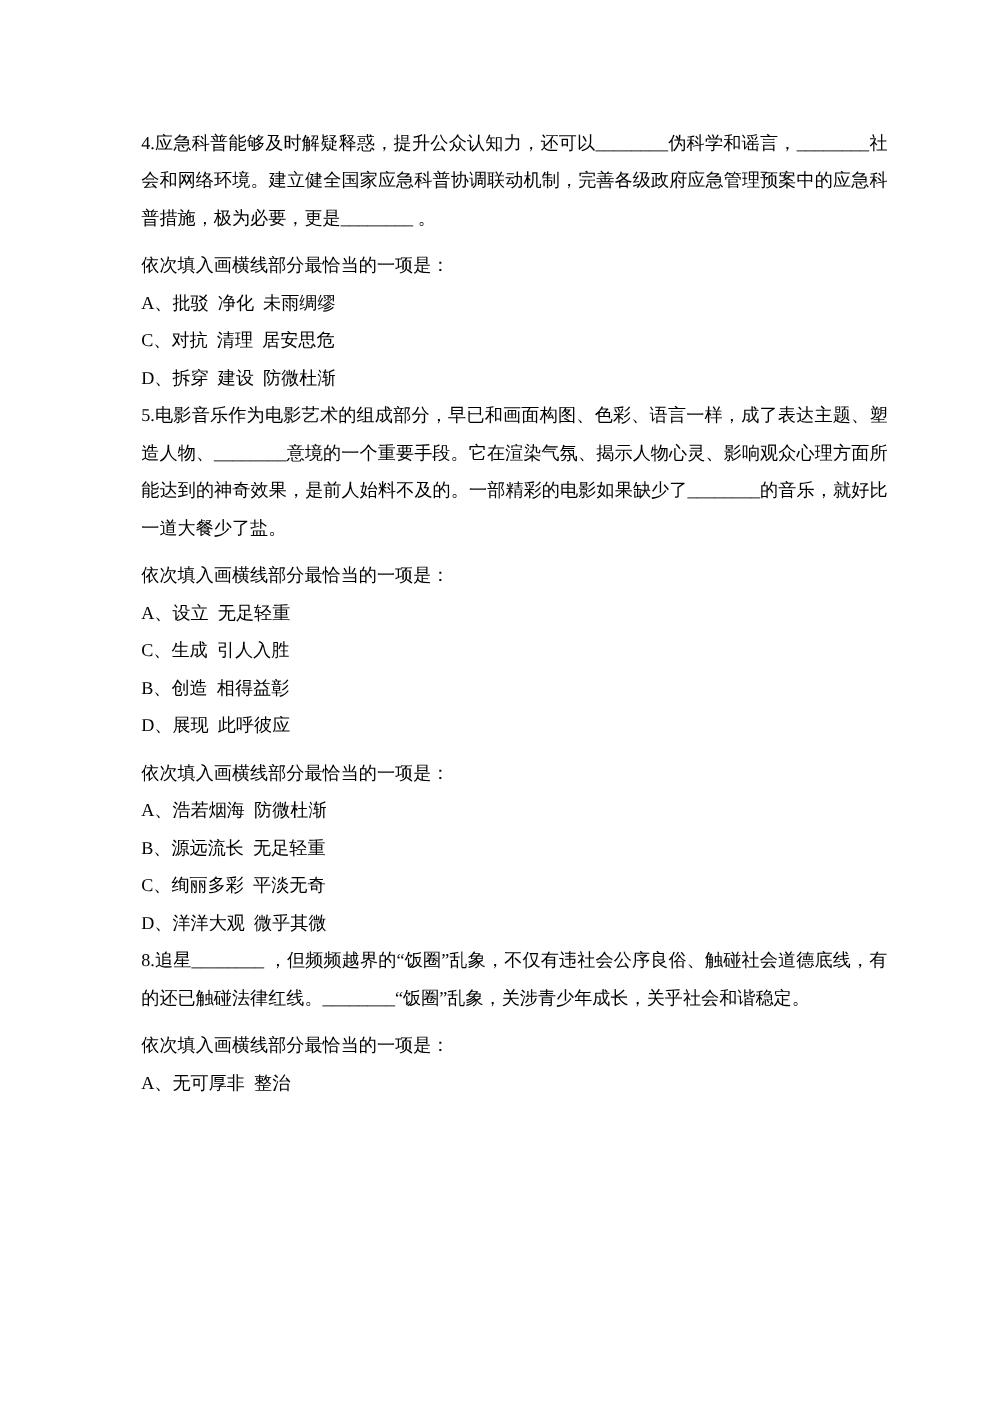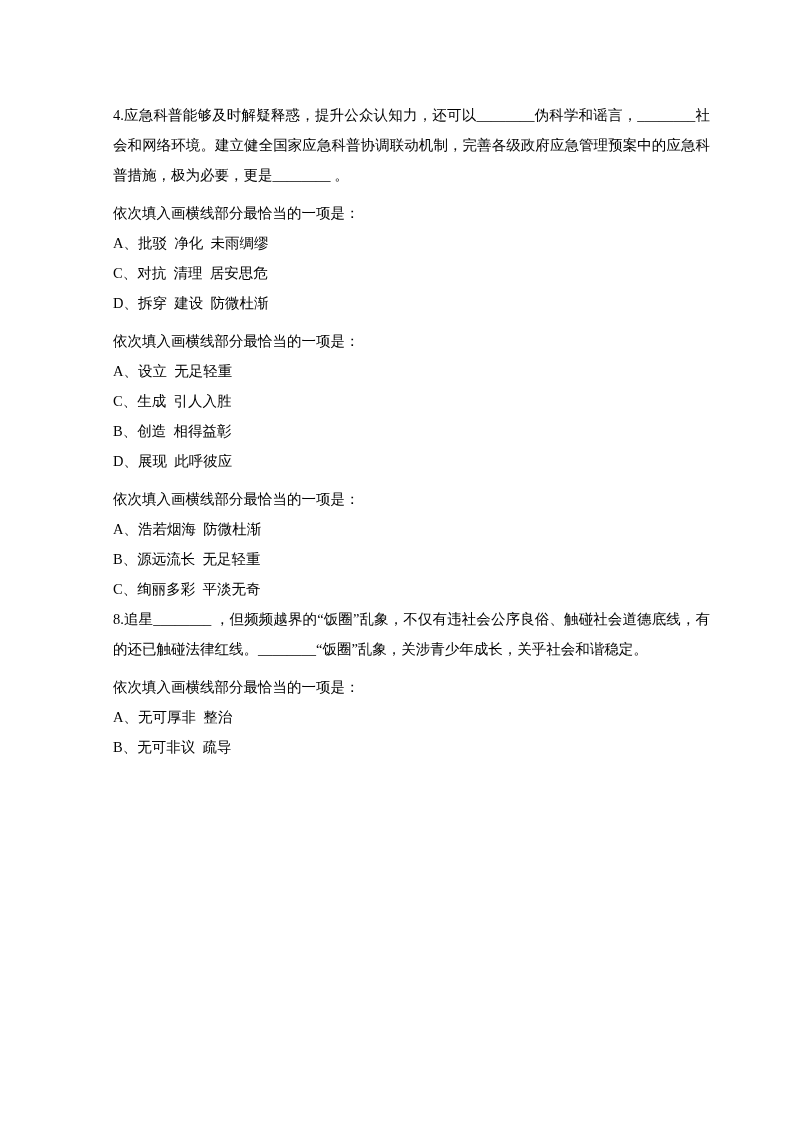--- a/index.html
+++ b/index.html
@@ -46,34 +46,35 @@
 
   <section class="question">
     <p class="stem">4.应急科普能够及时解疑释惑，提升公众认知力，还可以________伪科学和谣言，________社会和网络环境。建立健全国家应急科普协调联动机制，完善各级政府应急管理预案中的应急科普措施，极为必要，更是________ 。</p>
     <p class="prompt">依次填入画横线部分最恰当的一项是：</p>
     <p class="option">A、批驳  净化  未雨绸缪</p>
     <p class="option">C、对抗  清理  居安思危</p>
     <p class="option">D、拆穿  建设  防微杜渐</p>
   </section>
 
   <section class="question">
+    <p class="stem">5.电影音乐作为电影艺术的组成部分，早已和画面构图、色彩、语言一样，成了表达主题、塑造人物、________意境的一个重要手段。它在渲染气氛、揭示人物心灵、影响观众心理方面所能达到的神奇效果，是前人始料不及的。一部精彩的电影如果缺少了________的音乐，就好比一道大餐少了盐。</p>
     <p class="prompt">依次填入画横线部分最恰当的一项是：</p>
     <p class="option">A、设立  无足轻重</p>
     <p class="option">C、生成  引人入胜</p>
     <p class="option">B、创造  相得益彰</p>
     <p class="option">D、展现  此呼彼应</p>
   </section>
 
   <section class="question">
     <p class="prompt">依次填入画横线部分最恰当的一项是：</p>
     <p class="option">A、浩若烟海  防微杜渐</p>
     <p class="option">B、源远流长  无足轻重</p>
     <p class="option">C、绚丽多彩  平淡无奇</p>
+    <p class="option">D、洋洋大观  微乎其微</p>
   </section>
 
   <section class="question">
     <p class="stem">8.追星________ ，但频频越界的“饭圈”乱象，不仅有违社会公序良俗、触碰社会道德底线，有的还已触碰法律红线。________“饭圈”乱象，关涉青少年成长，关乎社会和谐稳定。</p>
     <p class="prompt">依次填入画横线部分最恰当的一项是：</p>
     <p class="option">A、无可厚非  整治</p>
-    <p class="option">B、无可非议  疏导</p>
   </section>
 
 </div>
 
 </body></html>

